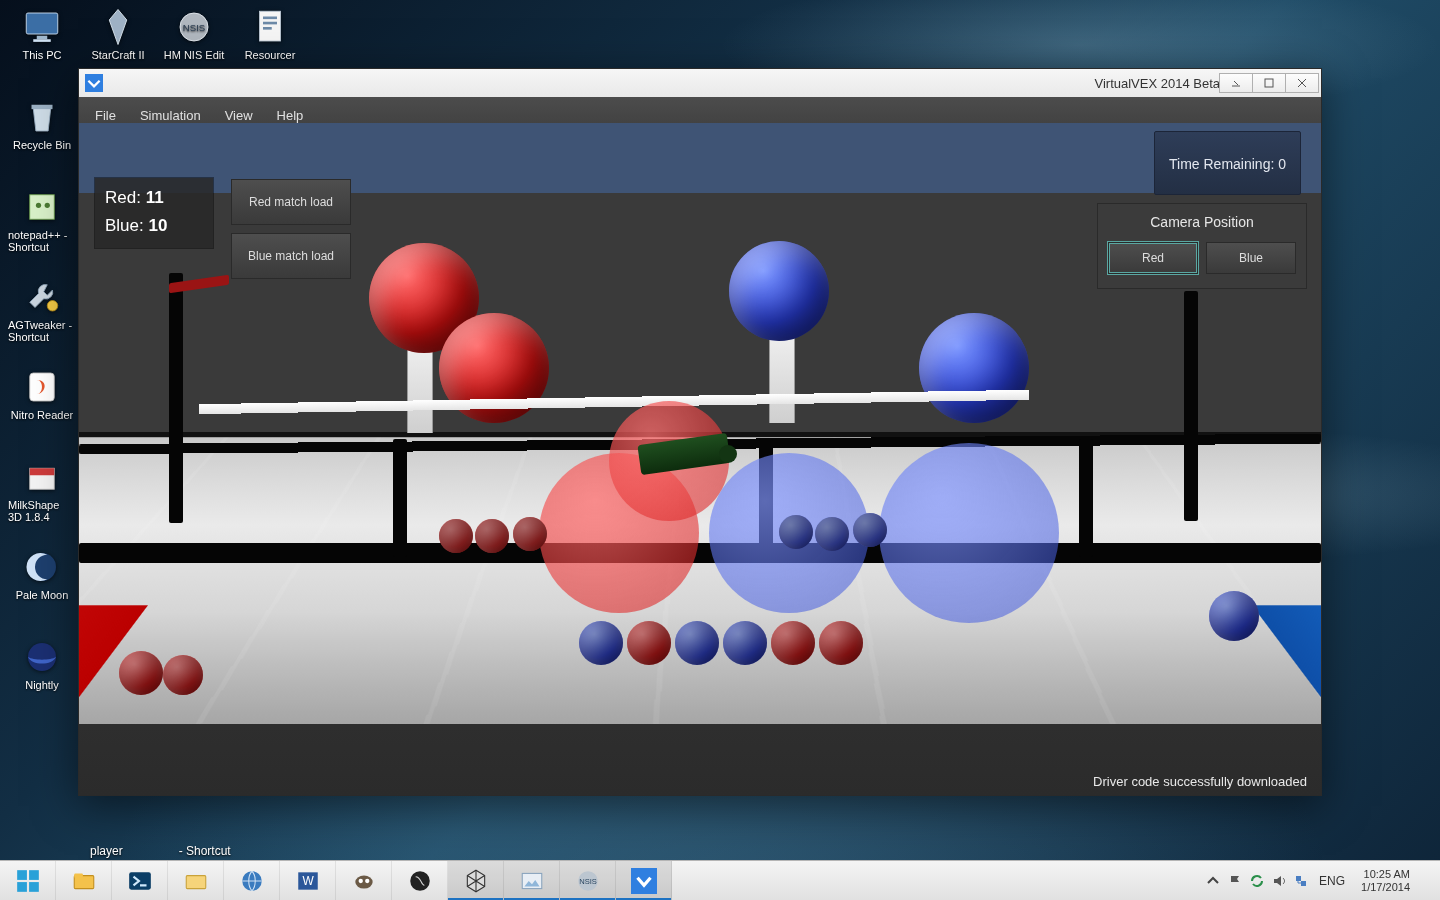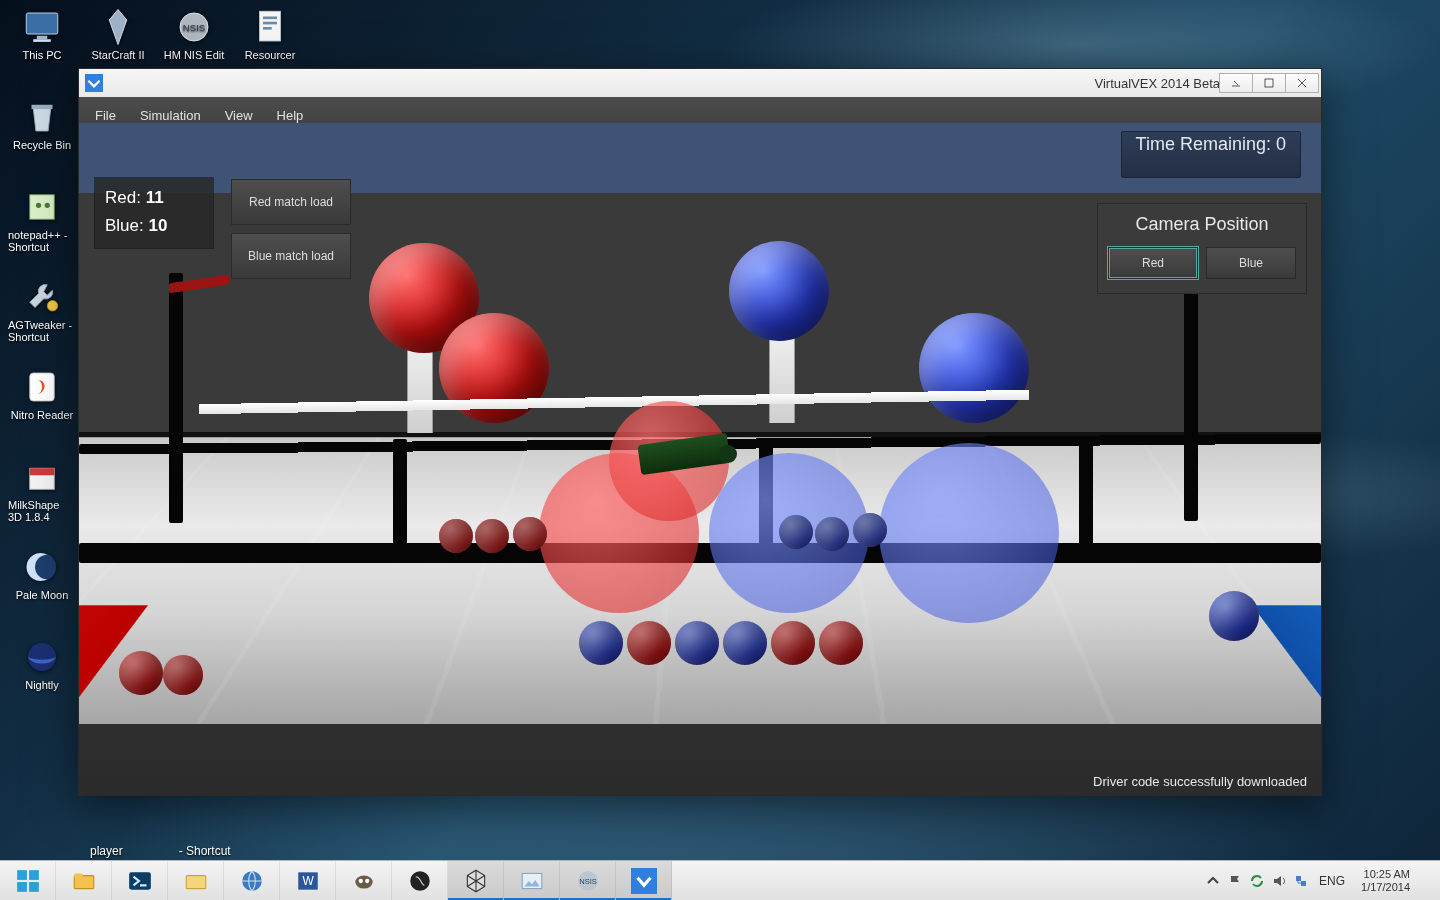--- a/index.html
+++ b/index.html
@@ -71,21 +71,21 @@
   .sball { width:34px; height:34px;}
   .post { position:absolute; width:26px; background:linear-gradient(#fafafa,#cfcfcf); border-left:1px solid #9a9a9a;border-right:1px solid #9a9a9a;}
   .whitebar{position:absolute;height:10px;background:linear-gradient(#fff,#e5e5e5);} 
 
   
   .score-box { position:absolute; left:16px; top:55px; width:118px; padding:6px 10px 8px; background:rgba(40,40,40,.85); color:#fff; font-size:17px; line-height:28px; box-shadow:0 0 0 1px rgba(0,0,0,.4);}
   .load-btns { position:absolute; left:152px; top:56px; display:flex; flex-direction:column; gap:8px;}
   .load-btns button, .campanel button { background:linear-gradient(#4e4e4e,#3a3a3a); border:1px solid #2a2a2a; color:#ddd; font-size:12px; cursor:pointer;}
   .load-btns button { padding:15px 12px; min-width:120px; text-align:center;} 
 
-  .timer { position:absolute; right:20px; top:8px; min-width:146px; padding:2px 14px 22px; background:linear-gradient(#2e3d58,#232f44); border:1px solid #1c2538; color:#e3e7ef; font-size:18px; border-radius:2px;}
+  .timer { position:absolute; right:20px; top:8px; min-width:146px; padding:24px 14px 22px; background:linear-gradient(#2e3d58,#232f44); border:1px solid #1c2538; color:#e3e7ef; font-size:14px; border-radius:2px;}
   .campanel { position:absolute; right:14px; top:80px; width:210px; padding:10px 10px 14px; background:rgba(60,60,60,.92); border:1px solid #2a2a2a; color:#e6e6e6; text-align:center;}
   .campanel .row{display:flex; gap:8px; margin-top:12px;}
   .campanel button { flex:1; padding:8px 0;}
   .campanel button.active { outline:1px solid #5aa7a2; box-shadow:0 0 0 1px #5aa7a2 inset;}
   .status { position:absolute; right:14px; bottom:6px; color:#e8e8e8; font-size:13px;}
 
   
   .taskbar { position:absolute; left:0; right:0; bottom:0; height:40px; background:linear-gradient(#f4f4f4,#e1e1e1); border-top:1px solid #b5b5b5; display:flex; align-items:stretch;}
   .taskbar .left { display:flex; align-items:stretch;}
   .tb-btn { width:56px; display:flex; align-items:center; justify-content:center; border-right:1px solid rgba(0,0,0,.08); cursor:pointer;}
@@ -322,21 +322,21 @@
     </div>
     <div class="load-btns">
       <button>Red match load</button>
       <button>Blue match load</button>
     </div>
     <div class="timer">
       <span>Time Remaining:</span>
       <span>0</span>
     </div>
     <div class="campanel">
-      <div style="font-size:18px;">Camera Position</div>
+      <div style="font-size:14px;">Camera Position</div>
       <div class="row">
         <button class="active">Red</button>
         <button>Blue</button>
       </div>
     </div>
     <div class="status">Driver code successfully downloaded</div>
   </div>
 </div>
 
 <div class="taskbar">

